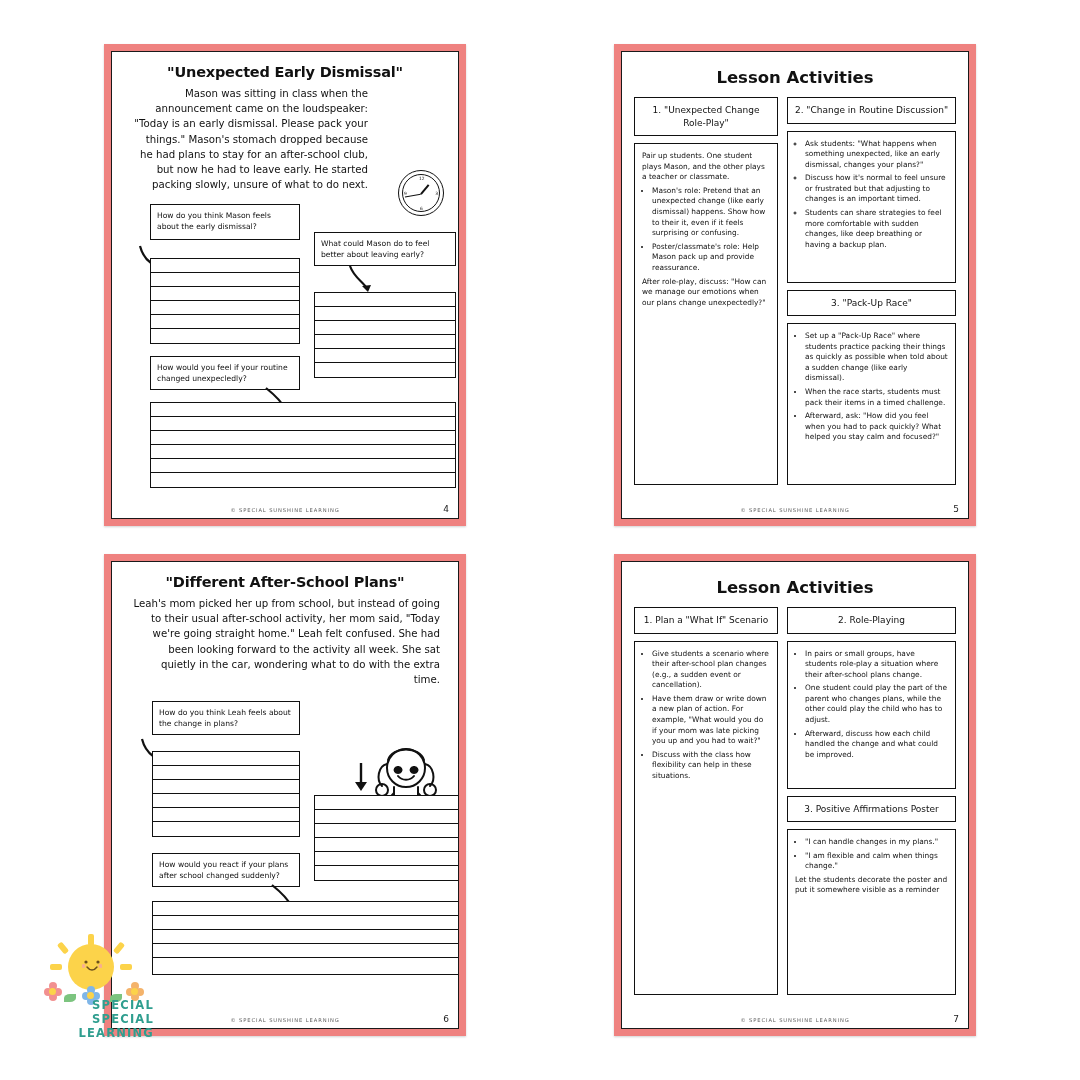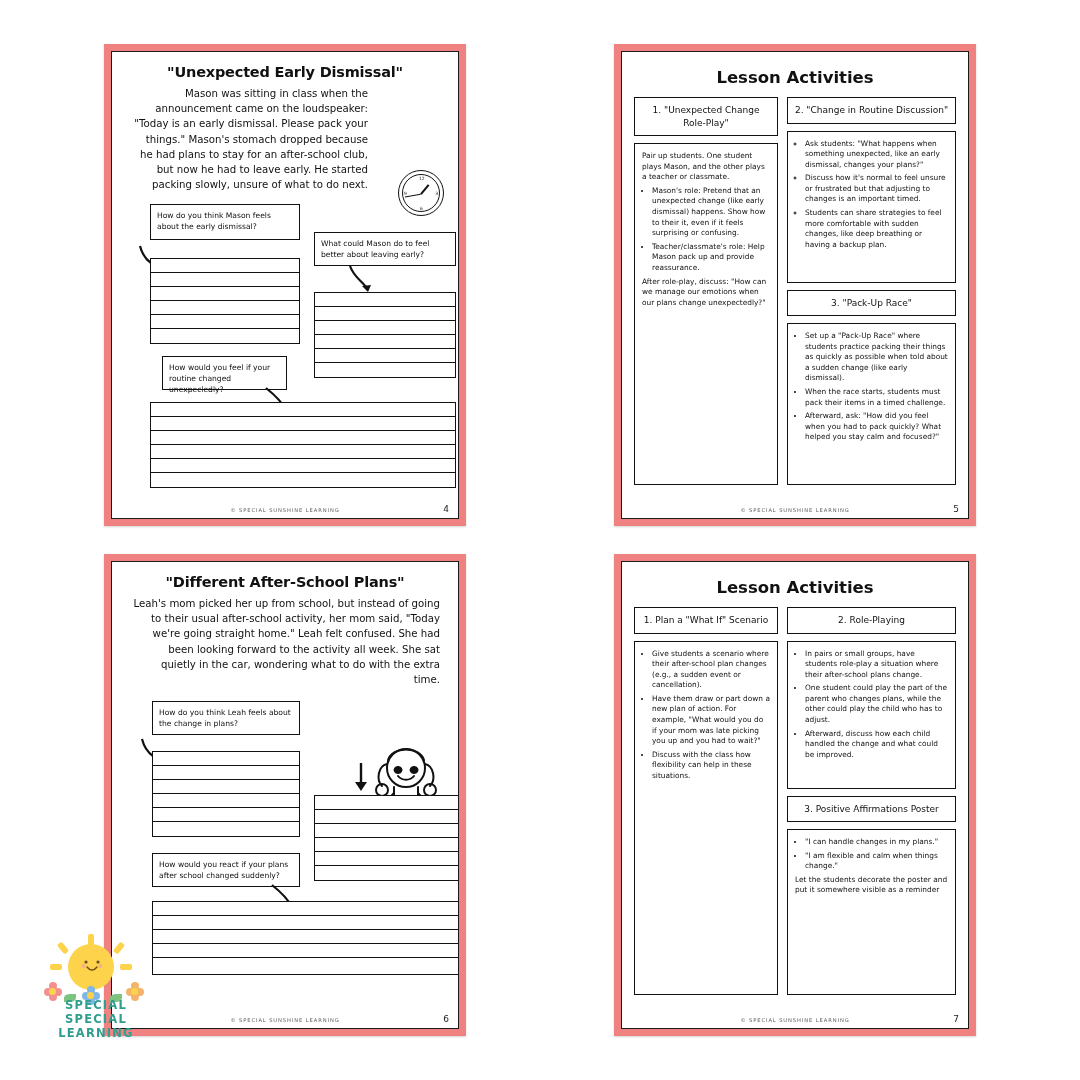--- a/index.html
+++ b/index.html
@@ -146,21 +146,21 @@
   }
   .act-body p { margin: 0 0 3px 0; }
   .act-body ul { margin: 0 0 3px 0; padding-left: 10px; }
   .act-body li { margin-bottom: 3px; }
   .act-body ul.circ { list-style: circle; }
   
   .logo {
     position: absolute;
     left: 38px; bottom: 26px;
     width: 116px; height: 112px;
-    text-align: center;
+    text-align: right;
   }
   .logo .sun {
     position: absolute; left: 30px; top: 2px;
     width: 46px; height: 46px; border-radius: 50%;
     background: #fcd34a;
   }
   .logo .ray {
     position: absolute; background: #fcd34a; border-radius: 2px;
   }
   .logo .flower { position: absolute; width: 18px; height: 18px; }
@@ -221,21 +221,21 @@
               <path d="M22 28 L16 22 L25 21 Z" fill="#111"></path>
             </svg>
             <div class="linebox" style="left:190px; top:96px; width:142px; height:86px;">
               <div class="ln"></div>
                 <div class="ln"></div>
                 <div class="ln"></div>
                 <div class="ln"></div>
                 <div class="ln"></div>
             </div>
 
-            <div class="qbox" style="left:38px; top:160px; width:125px; height:34px;">How would you feel if your routine changed unexpecledly?</div>
+            <div class="qbox" style="left:26px; top:160px; width:150px; height:34px;">How would you feel if your routine changed unexpecledly?</div>
             <svg class="arrow" style="left:140px; top:190px;" width="34" height="32" viewBox="0 0 34 32">
               <path d="M2 2 C12 10, 18 16, 22 24" stroke="#111" stroke-width="2.2" fill="none"></path>
               <path d="M23 26 L16 21 L25 19 Z" fill="#111"></path>
             </svg>
             <div class="linebox" style="left:26px; top:206px; width:306px; height:86px;">
               <div class="ln"></div>
                 <div class="ln"></div>
                 <div class="ln"></div>
                 <div class="ln"></div>
                 <div class="ln"></div>
@@ -252,21 +252,21 @@
       <div class="page">
         <div class="page-inner">
           <div class="act-title">Lesson Activities</div>
           <div class="act-cols">
             <div class="col left">
               <div class="act-head">1. "Unexpected Change Role-Play"</div>
               <div class="act-body">
                 <p>Pair up students. One student plays Mason, and the other plays a teacher or classmate.</p>
                 <ul>
                   <li>Mason's role: Pretend that an unexpected change (like early dismissal) happens. Show how to their it, even if it feels surprising or confusing.</li>
-                  <li>Teacher/classmate's role: Help Mason pack up and provide reassurance.</li>
+                  <li>Poster/classmate's role: Help Mason pack up and provide reassurance.</li>
                 </ul>
                 <p>After role-play, discuss: "How can we manage our emotions when our plans change unexpectedly?"</p>
               </div>
             </div>
             <div class="col right">
               <div class="act-head">2. "Change in Routine Discussion"</div>
               <div class="act-body" style="flex:0 0 152px;">
                 <ul class="circ">
                   <li>Ask students: "What happens when something unexpected, like an early dismissal, changes your plans?"</li>
                   <li>Discuss how it's normal to feel unsure or frustrated but that adjusting to changes is an important timed.</li>
@@ -361,21 +361,21 @@
     <div class="page-wrap">
       <div class="page">
         <div class="page-inner">
           <div class="act-title">Lesson Activities</div>
           <div class="act-cols">
             <div class="col left">
               <div class="act-head">1.  Plan a "What If" Scenario</div>
               <div class="act-body">
                 <ul>
                   <li>Give students a scenario where their after-school plan changes (e.g., a sudden event or cancellation).</li>
-                  <li>Have them draw or part down a new plan of action. For example, "What would you do if your mom was late picking you up and you had to wait?"</li>
+                  <li>Have them draw or write down a new plan of action. For example, "What would you do if your mom was late picking you up and you had to wait?"</li>
                   <li>Discuss with the class how flexibility can help in these situations.</li>
                 </ul>
               </div>
             </div>
             <div class="col right">
               <div class="act-head">2. Role-Playing</div>
               <div class="act-body" style="flex:0 0 148px;">
                 <ul>
                   <li>In pairs or small groups, have students role-play a situation where their after-school plans change.</li>
                   <li>One student could play the part of the parent who changes plans, while the other could play the child who has to adjust.</li>

